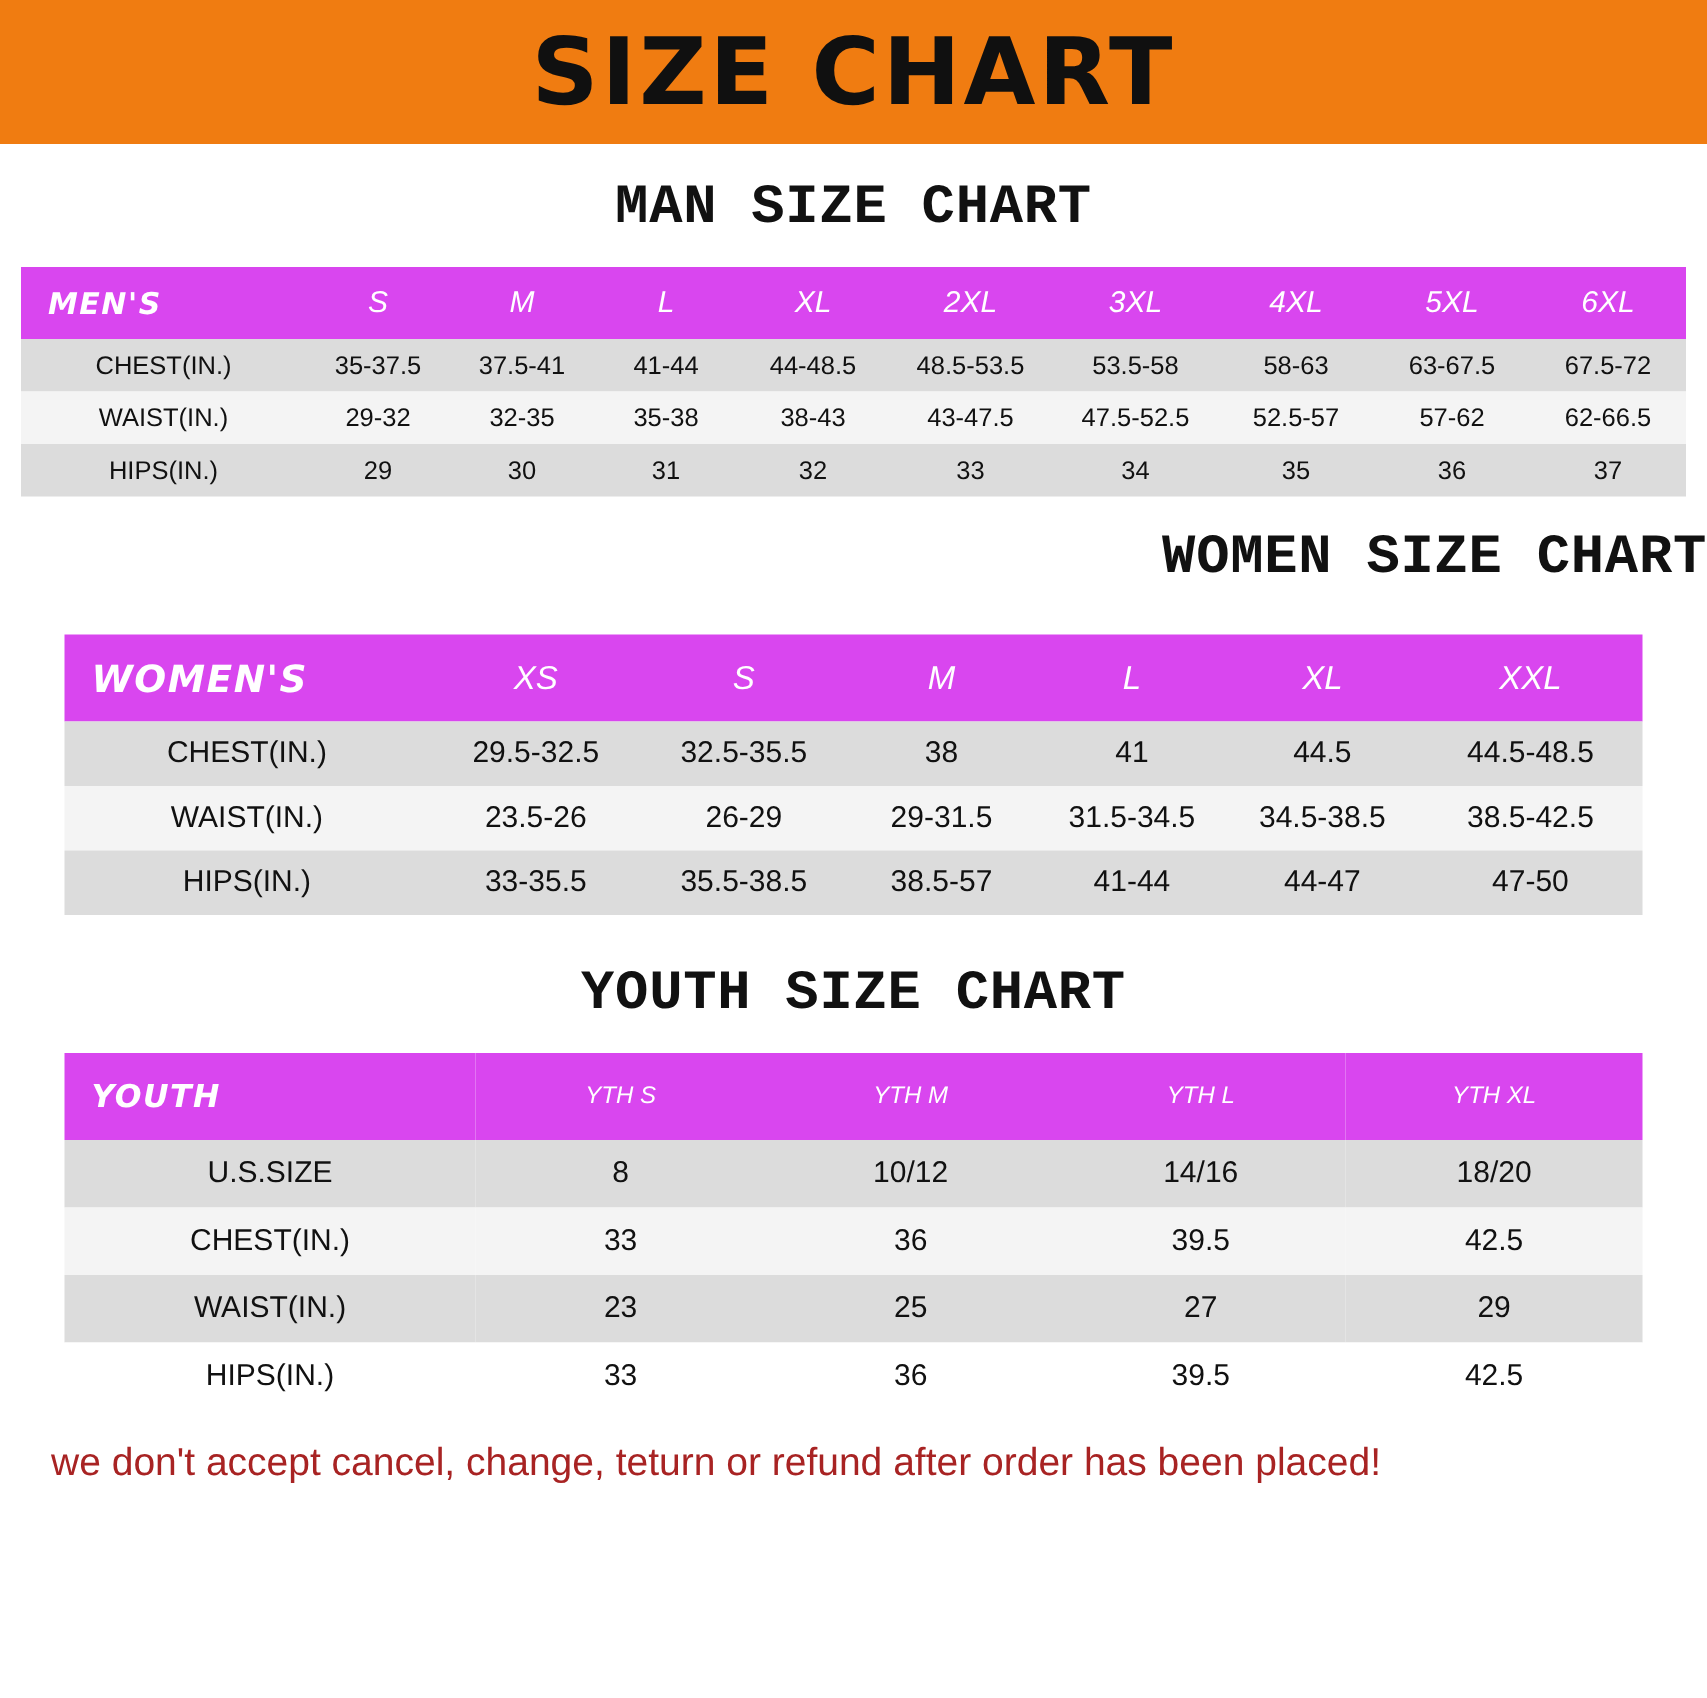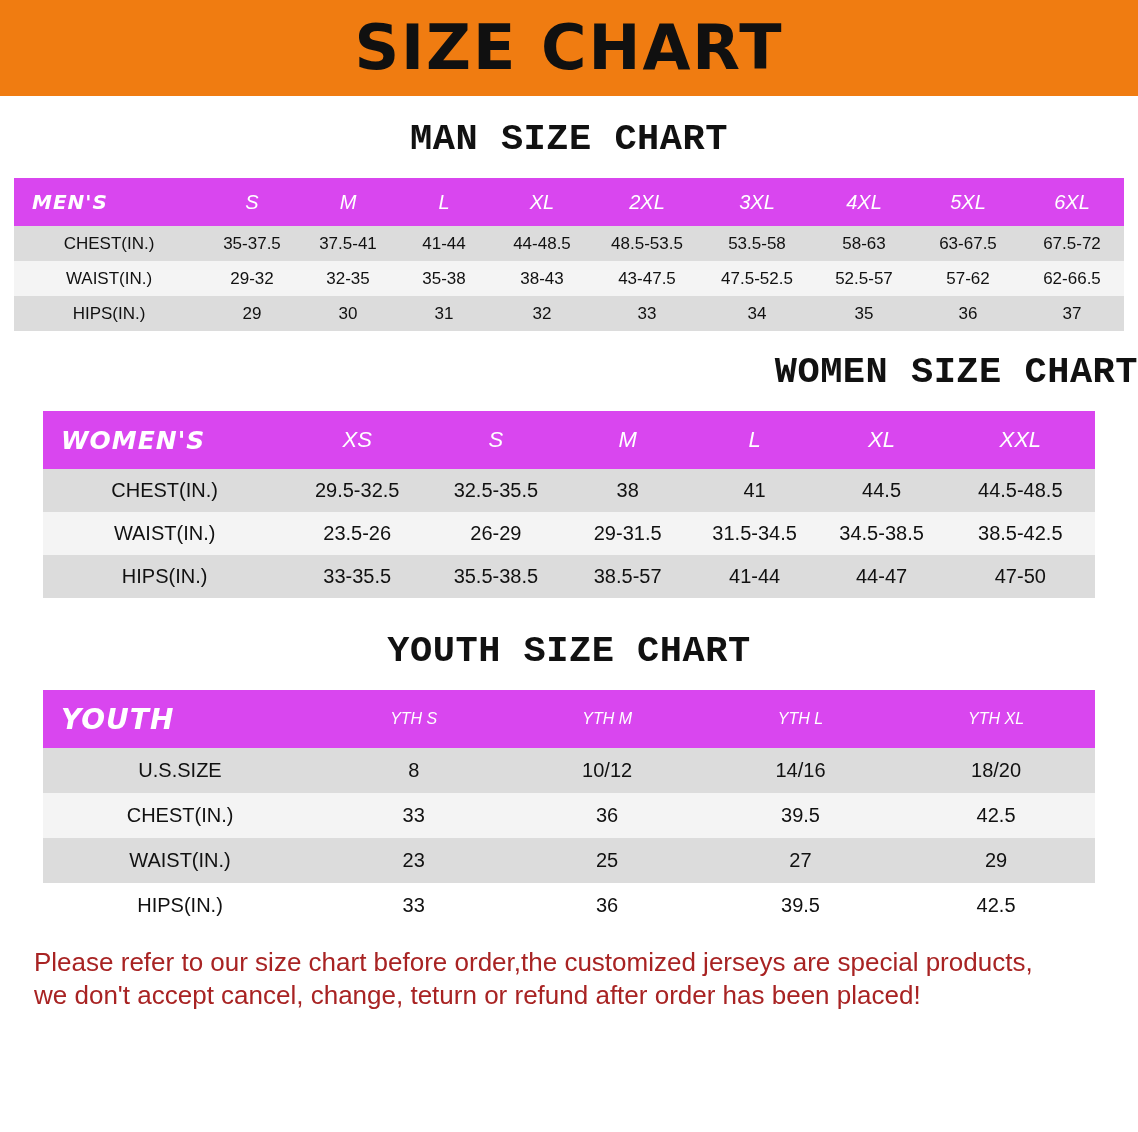--- a/index.html
+++ b/index.html
@@ -95,29 +95,29 @@
   }
   .row-shaded { background: #dcdcdc; }
   .row-plain { background: #f4f4f4; }
 
   
   #men-table { width: 1052px; margin-top: 18px; }
   #men-table thead th { height: 48px; font-size: 20px; }
   #men-table tbody td { height: 35px; font-size: 17px; }
 
   
-  #women-table { width: 1052px; margin-top: 18px; }
+  #women-table { width: 1052px; margin-top: 30px; }
   #women-table thead th { height: 58px; font-size: 22px; }
   #women-table thead th.rowlabel { font-size: 25px; }
   #women-table tbody td { height: 43px; font-size: 20px; }
 
   
   #youth-table { width: 1052px; margin-top: 18px; }
   #youth-table thead th { height: 58px; font-size: 16px; }
-  #youth-table thead th.rowlabel { font-size: 28px; }
+  #youth-table thead th.rowlabel { font-size: 21px; }
   #youth-table tbody td { height: 45px; font-size: 20px; }
   #youth-table tbody tr.row-white { background: #ffffff; }
 
   .note {
     margin: 18px 34px 0 34px;
     color: #a82323;
     font-family: "Liberation Sans", sans-serif;
     font-size: 26px;
     line-height: 1.28;
     text-align: left;
@@ -301,17 +301,16 @@
         <td class="rowlabel">HIPS(IN.)</td>
         <td>33</td>
         <td>36</td>
         <td>39.5</td>
         <td>42.5</td>
       </tr>
     </tbody>
   </table>
 
   <div class="note">
-    <span>Please refer to our size chart before order,the customized jerseys are special products,</span>
     <span>we don't accept cancel, change, teturn or refund after order has been placed!</span>
   </div>
 
 </div>
 
 </body></html>

